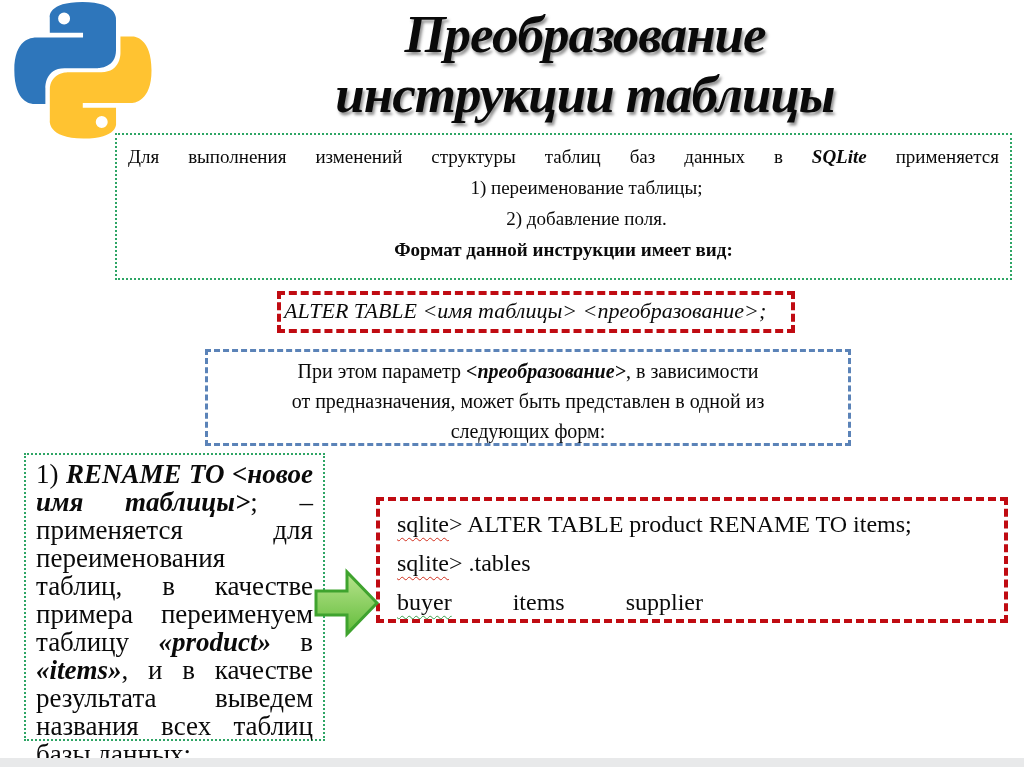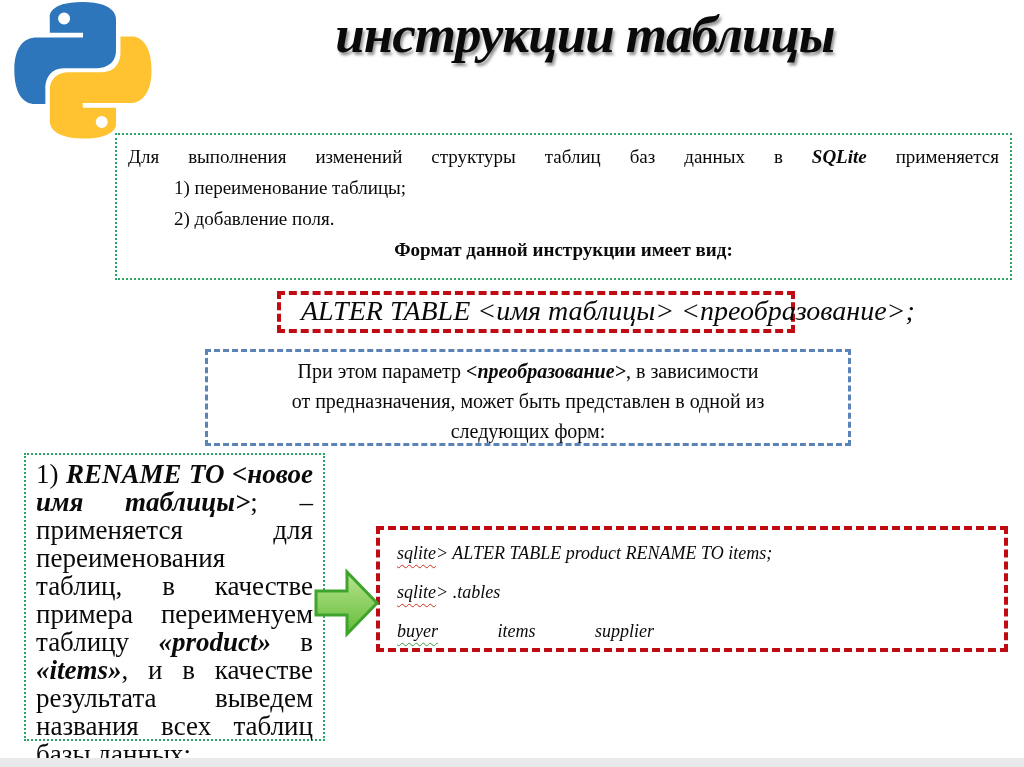--- a/index.html
+++ b/index.html
@@ -24,48 +24,48 @@
   }
 
   .box{box-sizing:border-box;position:absolute;background:transparent;}
 
   .intro-box{
     left:115px;top:133px;width:897px;height:147px;
     border:2px dotted var(--green);
     padding:6px 11px 0 11px;font-size:19px;line-height:31px;
   }
   .justify-full{text-align:justify;text-align-last:justify;}
-  .indent-item{padding-left:46px;}
+  .indent-item{padding-left:46px;text-align:center;}
   .format-line{text-align:center;font-weight:bold;}
 
   .syntax-box{
     left:277px;top:291px;width:518px;height:42px;
     border:4px dashed var(--red);
-    font-style:italic;font-size:28px;line-height:32px;padding-left:20px;
+    font-style:italic;font-size:22px;line-height:32px;padding-left:3px;
     white-space:nowrap;
   }
 
   .note-box{
     left:205px;top:349px;width:646px;height:97px;
     border:3px dashed var(--blue);
     text-align:center;font-size:20px;line-height:30px;padding-top:4px;
   }
 
   .rename-box{
     left:24px;top:453px;width:301px;height:288px;
     border:2px dotted var(--green);
     padding:5px 10px;font-size:27px;line-height:28px;text-align:justify;
   }
 
   .arrow{position:absolute;left:314px;top:566px;z-index:2;}
 
   .result-box{
-    left:376px;top:526px;width:632px;height:126px;
+    left:376px;top:497px;width:632px;height:126px;
     border:4px dashed var(--red);
-    font-style:italic;font-size:18px;line-height:39px;padding:4px 0 0 17px;
+    font-size:24px;line-height:39px;padding:4px 0 0 17px;
     white-space:nowrap;
   }
 
   .bi{font-weight:bold;font-style:italic;}
   .wavy-red{text-decoration-line:underline;text-decoration-style:wavy;text-decoration-color:#d22f1e;text-decoration-thickness:1px;text-underline-offset:5px;}
   .wavy-green{text-decoration-line:underline;text-decoration-style:wavy;text-decoration-color:#3a9d4a;text-decoration-thickness:1px;text-underline-offset:5px;}
   .tbl-name{margin-right:55px;}
   .tbl-name:last-child{margin-right:0;}
 </style>
 </head>
@@ -74,20 +74,21 @@
 <div class="slide">
 
   <div class="logo">
     <svg width="138" height="137" viewBox="0 0 256 255" aria-hidden="true">
       <path fill="#2e76bb" d="M126.916.072c-64.832 0-60.784 28.115-60.784 28.115l.072 29.128h61.868v8.745H41.631S.145 61.355.145 126.77c0 65.417 36.21 63.097 36.21 63.097h21.61v-30.356s-1.165-36.21 35.632-36.21h61.362s34.475.557 34.475-33.319V33.97S194.67.072 126.916.072zM92.802 19.66a11.12 11.12 0 0 1 11.13 11.13 11.12 11.12 0 0 1-11.13 11.13 11.12 11.12 0 0 1-11.13-11.13 11.12 11.12 0 0 1 11.13-11.13z"></path>
       <path fill="#ffc331" d="M128.757 254.126c64.832 0 60.784-28.115 60.784-28.115l-.072-29.127H127.6v-8.745h86.441s41.486 4.705 41.486-60.712c0-65.416-36.21-63.096-36.21-63.096h-21.61v30.355s1.165 36.21-35.632 36.21h-61.362s-34.475-.557-34.475 33.32v56.013s-5.235 33.897 62.518 33.897zm34.114-19.586a11.12 11.12 0 0 1-11.13-11.13 11.12 11.12 0 0 1 11.13-11.131 11.12 11.12 0 0 1 11.13 11.13 11.12 11.12 0 0 1-11.13 11.13z"></path>
     </svg>
   </div>
 
   <div class="title">
+    <div>Преобразование</div>
     <div>инструкции таблицы</div>
   </div>
 
   <div class="box intro-box">
     <div class="justify-full">
       <span>Для выполнения изменений структуры таблиц баз данных в</span>
       <span class="bi">SQLite</span>
       <span>применяется</span>
     </div>
     <div class="indent-item">1) переименование таблицы;</div>

